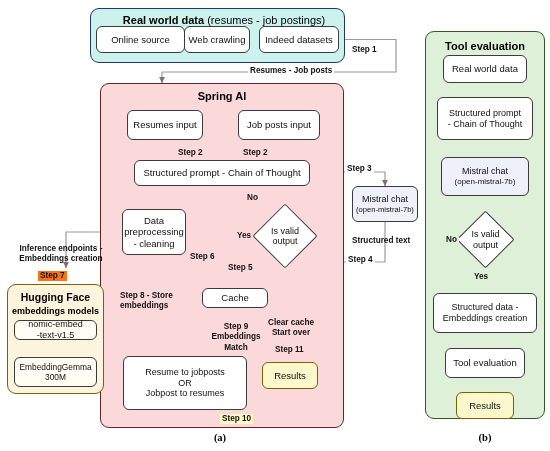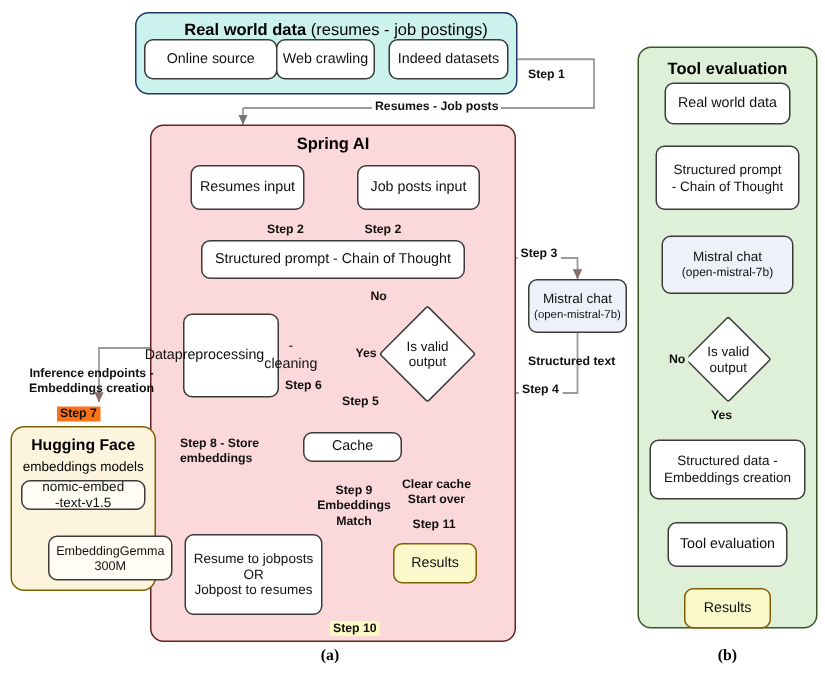--- a/index.html
+++ b/index.html
@@ -148,21 +148,21 @@
   <div class="node" style="left:127px;top:110px;width:76px;height:30px;">Resumes input</div>
   <div class="node" style="left:238px;top:110px;width:82px;height:30px;">Job posts input</div>
 
   <div class="elabel b" style="left:176px;top:148px;background:#fbd9da;padding:0 2px;">Step 2</div>
   <div class="elabel b" style="left:241px;top:148px;background:#fbd9da;padding:0 2px;">Step 2</div>
 
   <div class="node" style="left:134px;top:160px;width:176px;height:26px;">Structured prompt - Chain of Thought</div>
 
   <div class="elabel b" style="left:245px;top:193px;background:#fbd9da;padding:0 2px;">No</div>
 
-  <div class="node" style="left:122px;top:209px;width:64px;height:56px;flex-direction:row;align-items:center;">
+  <div class="node" style="left:122px;top:209px;width:64px;height:46px;flex-direction:column;align-items:center;">
     <span>Data</span>
     <span>preprocessing</span>
     <span>- cleaning</span>
   </div>
 
   <div class="diamond" style="left:262px;top:213px;width:46px;height:46px;"></div>
   <div class="diamond-label" style="left:258px;top:219px;width:54px;height:34px;flex-direction:column;">
     <span>Is valid</span>
     <span>output</span>
   </div>
@@ -172,21 +172,21 @@
   <div class="elabel b" style="left:188px;top:252px;background:#fbd9da;padding:0 2px;">Step 6</div>
 
   <div class="node" style="left:202px;top:288px;width:66px;height:20px;">Cache</div>
 
   <div class="elabel b ctr" style="left:198px;top:322px;width:76px;text-align:center;">
     <div>Step 9</div>
     <div>Embeddings</div>
     <div>Match</div>
   </div>
 
-  <div class="node small" style="left:123px;top:356px;width:92px;height:54px;flex-direction:column;">
+  <div class="node small" style="left:123px;top:356px;width:124px;height:54px;flex-direction:column;">
     <span>Resume to jobposts</span>
     <span>OR</span>
     <span>Jobpost to resumes</span>
   </div>
 
   <div class="elabel b" style="left:220px;top:414px;background:#fef9c3;padding:0 2px;">Step 10</div>
 
   <div class="elabel b ctr" style="left:262px;top:318px;width:58px;text-align:center;">
     <div>Clear cache</div>
     <div>Start over</div>
@@ -206,27 +206,27 @@
   <div class="elabel b" style="left:346px;top:255px;background:#fff;padding:0 2px;">Step 4</div>
 
   <div class="elabel b" style="left:38px;top:227px;background:#f97316;padding:0 2px;margin-top:44px;">Step 7</div>
   <div class="elabel b ctr" style="left:6px;top:244px;width:110px;text-align:center;">
     <div>Inference endpoints -</div>
     <div>Embeddings creation</div>
   </div>
 
   <div class="abs panel panel-hf" style="left:7px;top:284px;width:97px;height:110px;">
     <div class="panel-title" style="top:6px;font-size:10.5px;text-align:center;">Hugging Face</div>
-    <div class="panel-title" style="top:21px;font-weight:normal;font-size:9px;">embeddings models</div>
+    <div class="panel-title" style="top:21px;font-weight:bold;font-size:9px;">embeddings models</div>
   </div>
   <div class="node node-hfmodel small" style="left:14px;top:320px;width:83px;height:20px;flex-direction:column;">
     <span>nomic-embed</span>
     <span>-text-v1.5</span>
   </div>
-  <div class="node node-hfmodel small" style="left:14px;top:357px;width:83px;height:30px;flex-direction:column;font-size:8.4px;margin-left:18px;">
+  <div class="node node-hfmodel small" style="left:14px;top:357px;width:83px;height:30px;flex-direction:column;font-size:8.4px;">
     <span>EmbeddingGemma</span>
     <span>300M</span>
   </div>
 
   <div class="elabel b" style="left:120px;top:291px;">
     <div>Step 8 - Store</div>
     <div>embeddings</div>
   </div>
 
   <div class="abs panel panel-tool" style="left:425px;top:31px;width:120px;height:388px;">

